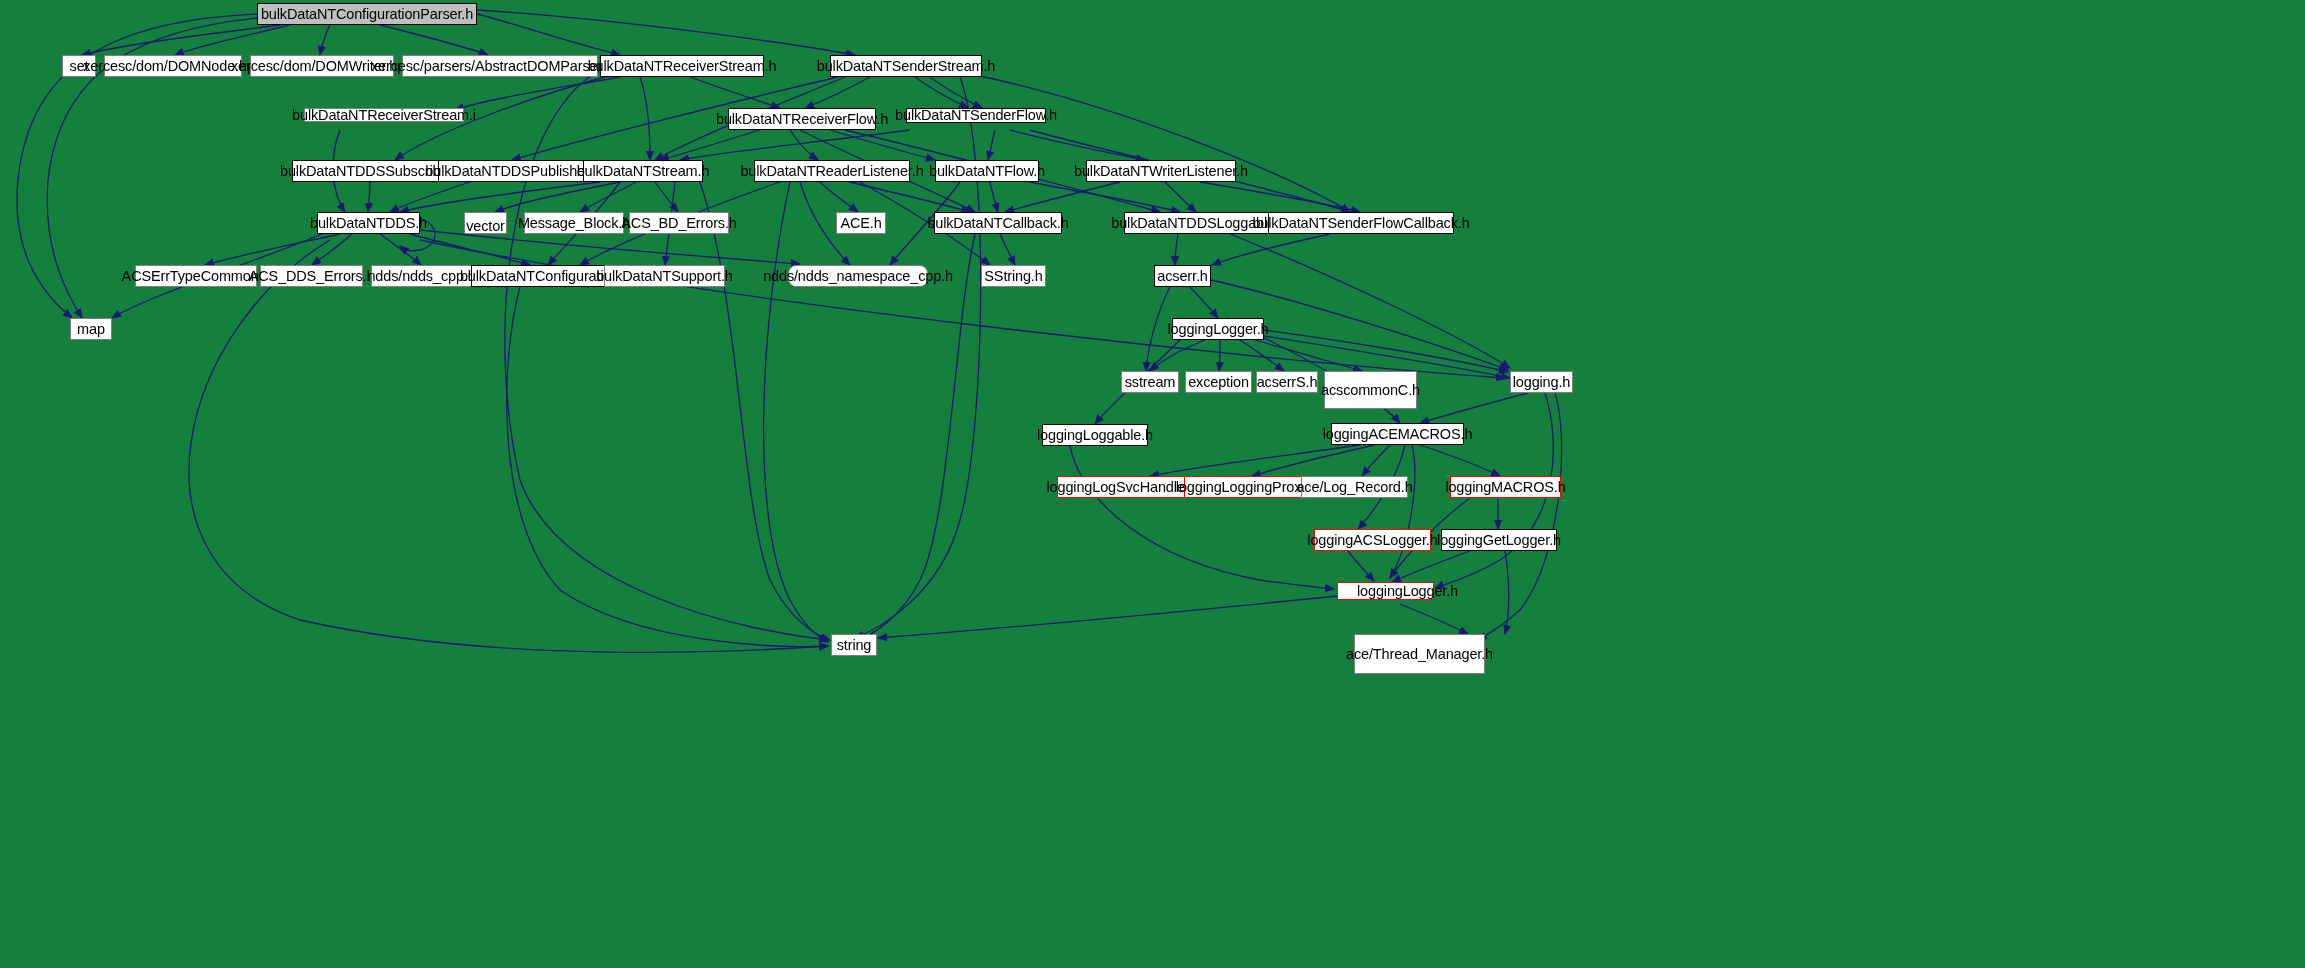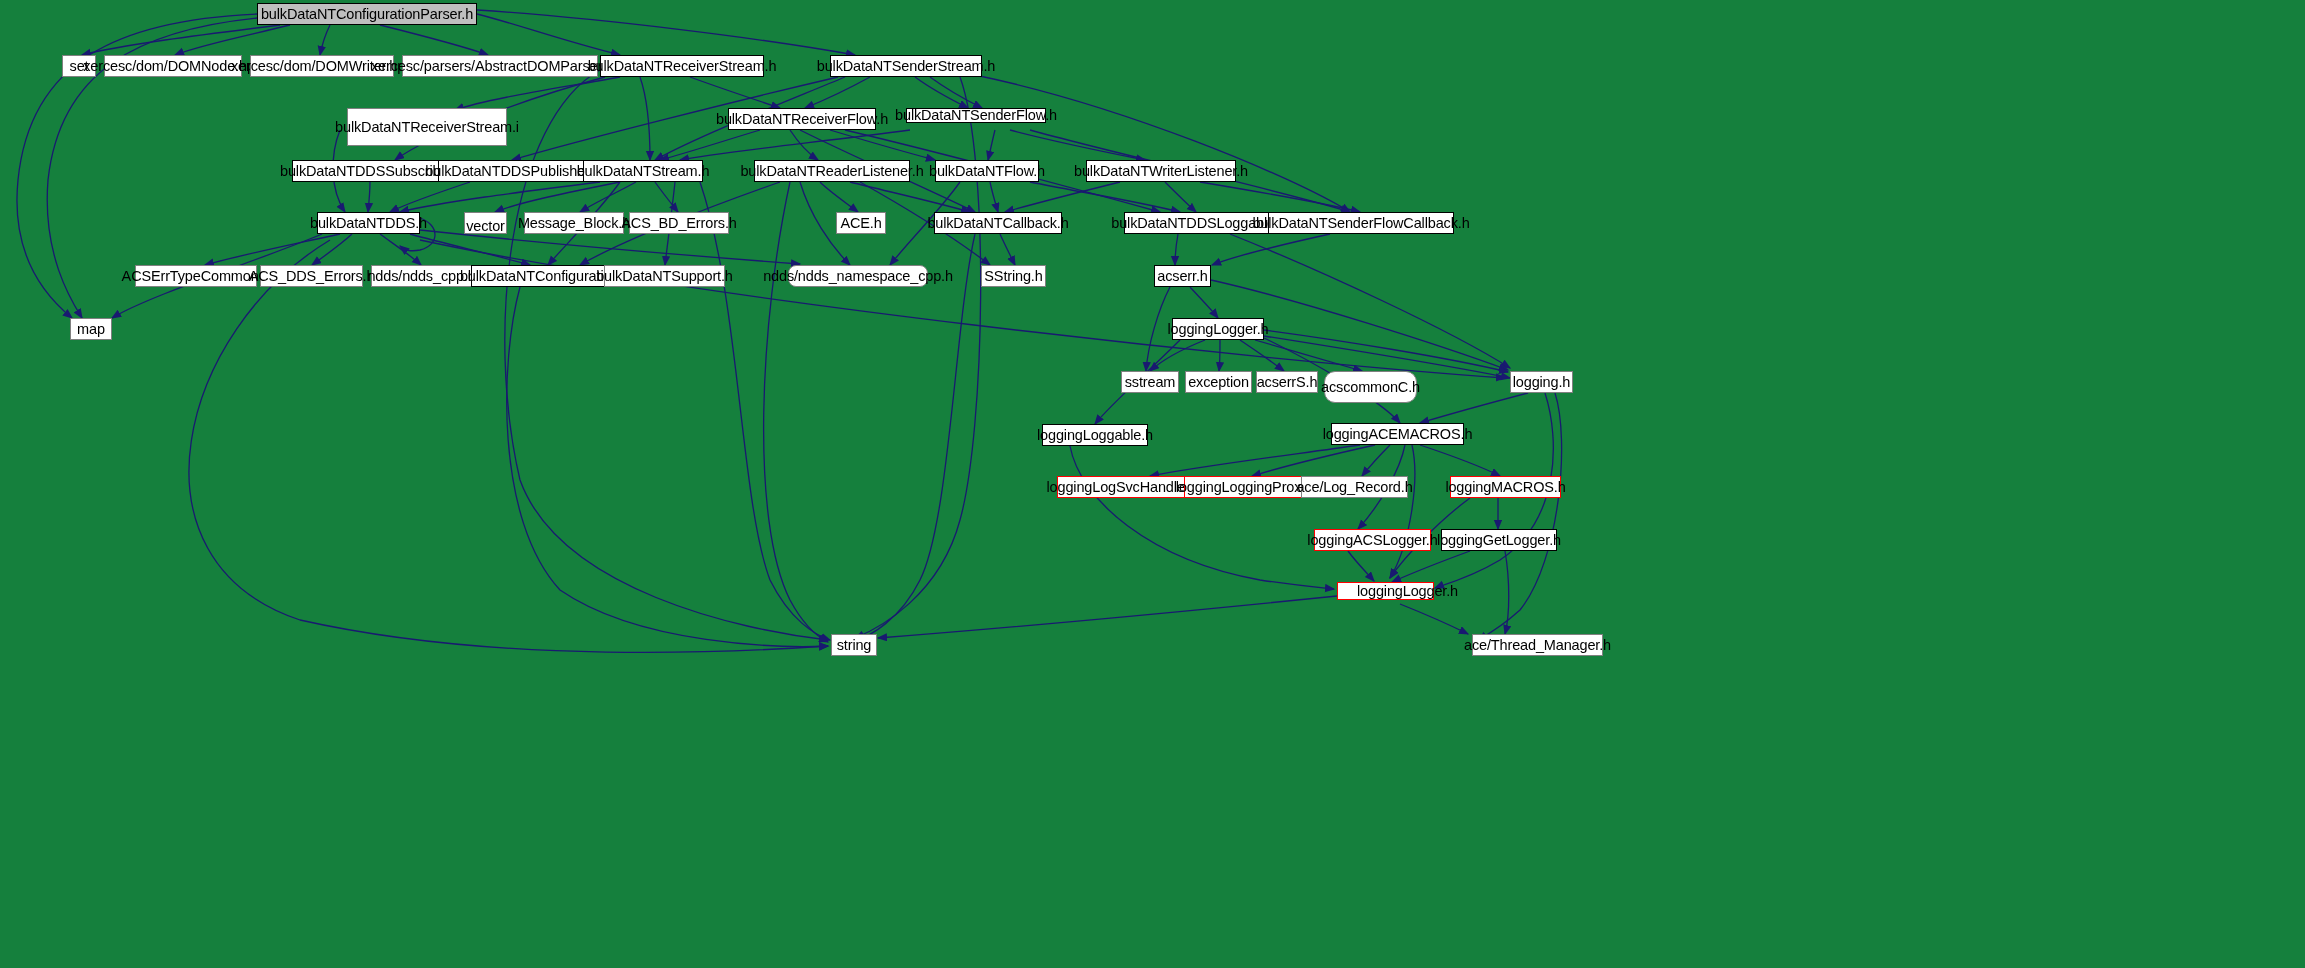--- a/index.html
+++ b/index.html
@@ -165,21 +165,21 @@
       </div>
       <div class="node " style="left: 402px; top: 55px; width: 196px; height: 22px;">
         <span class="lbl">xercesc/parsers/AbstractDOMParser.hpp</span>
       </div>
       <div class="node black" style="left: 600px; top: 55px; width: 164px; height: 22px;">
         <span class="lbl">bulkDataNTReceiverStream.h</span>
       </div>
       <div class="node black" style="left: 830px; top: 55px; width: 152px; height: 22px;">
         <span class="lbl">bulkDataNTSenderStream.h</span>
       </div>
-      <div class="node " style="left: 304px; top: 108px; width: 160px; height: 38px; margin-left: 43px;">
+      <div class="node " style="left: 304px; top: 108px; width: 160px; height: 14px;">
         <span class="lbl">bulkDataNTReceiverStream.i</span>
       </div>
       <div class="node black" style="left: 728px; top: 108px; width: 148px; height: 22px;">
         <span class="lbl">bulkDataNTReceiverFlow.h</span>
       </div>
       <div class="node black" style="left: 906px; top: 108px; width: 140px; height: 15px;">
         <span class="lbl">bulkDataNTSenderFlow.h</span>
       </div>
       <div class="node black" style="left: 292px; top: 160px; width: 160px; height: 22px;">
         <span class="lbl">bulkDataNTDDSSubscriber.h</span>
@@ -258,21 +258,21 @@
       </div>
       <div class="node " style="left: 1121px; top: 371px; width: 58px; height: 22px;">
         <span class="lbl">sstream</span>
       </div>
       <div class="node " style="left: 1185px; top: 371px; width: 67px; height: 22px;">
         <span class="lbl">exception</span>
       </div>
       <div class="node " style="left: 1256px; top: 371px; width: 62px; height: 22px;">
         <span class="lbl">acserrS.h</span>
       </div>
-      <div class="node " style="left: 1324px; top: 371px; width: 93px; height: 32px; border-radius: 11px;">
+      <div class="node " style="left: 1324px; top: 371px; width: 93px; height: 38px;">
         <span class="lbl">acscommonC.h</span>
       </div>
       <div class="node black" style="left: 1042px; top: 424px; width: 106px; height: 22px;">
         <span class="lbl">loggingLoggable.h</span>
       </div>
       <div class="node black" style="left: 1331px; top: 423px; width: 133px; height: 22px;">
         <span class="lbl">loggingACEMACROS.h</span>
       </div>
       <div class="node red" style="left: 1057px; top: 476px; width: 133px; height: 22px;">
         <span class="lbl">loggingLogSvcHandler.h</span>
@@ -288,20 +288,20 @@
       </div>
       <div class="node red" style="left: 1290px; top: 529px; width: 117px; height: 22px; margin-left: 24px;">
         <span class="lbl">loggingACSLogger.h</span>
       </div>
       <div class="node black" style="left: 1441px; top: 529px; width: 116px; height: 22px;">
         <span class="lbl">loggingGetLogger.h</span>
       </div>
       <div class="node red" style="left: 1337px; top: 582px; width: 97px; height: 18px; padding-left: 44px;">
         <span class="lbl">loggingLogger.h</span>
       </div>
-      <div class="node " style="left: 1472px; top: 634px; width: 131px; height: 22px;">
+      <div class="node " style="left: 1354px; top: 634px; width: 131px; height: 40px;">
         <span class="lbl">ace/Thread_Manager.h</span>
       </div>
       <div class="node " style="left: 831px; top: 634px; width: 46px; height: 22px;">
         <span class="lbl">string</span>
       </div>
     </div>
 </div>
 
 </body></html>

